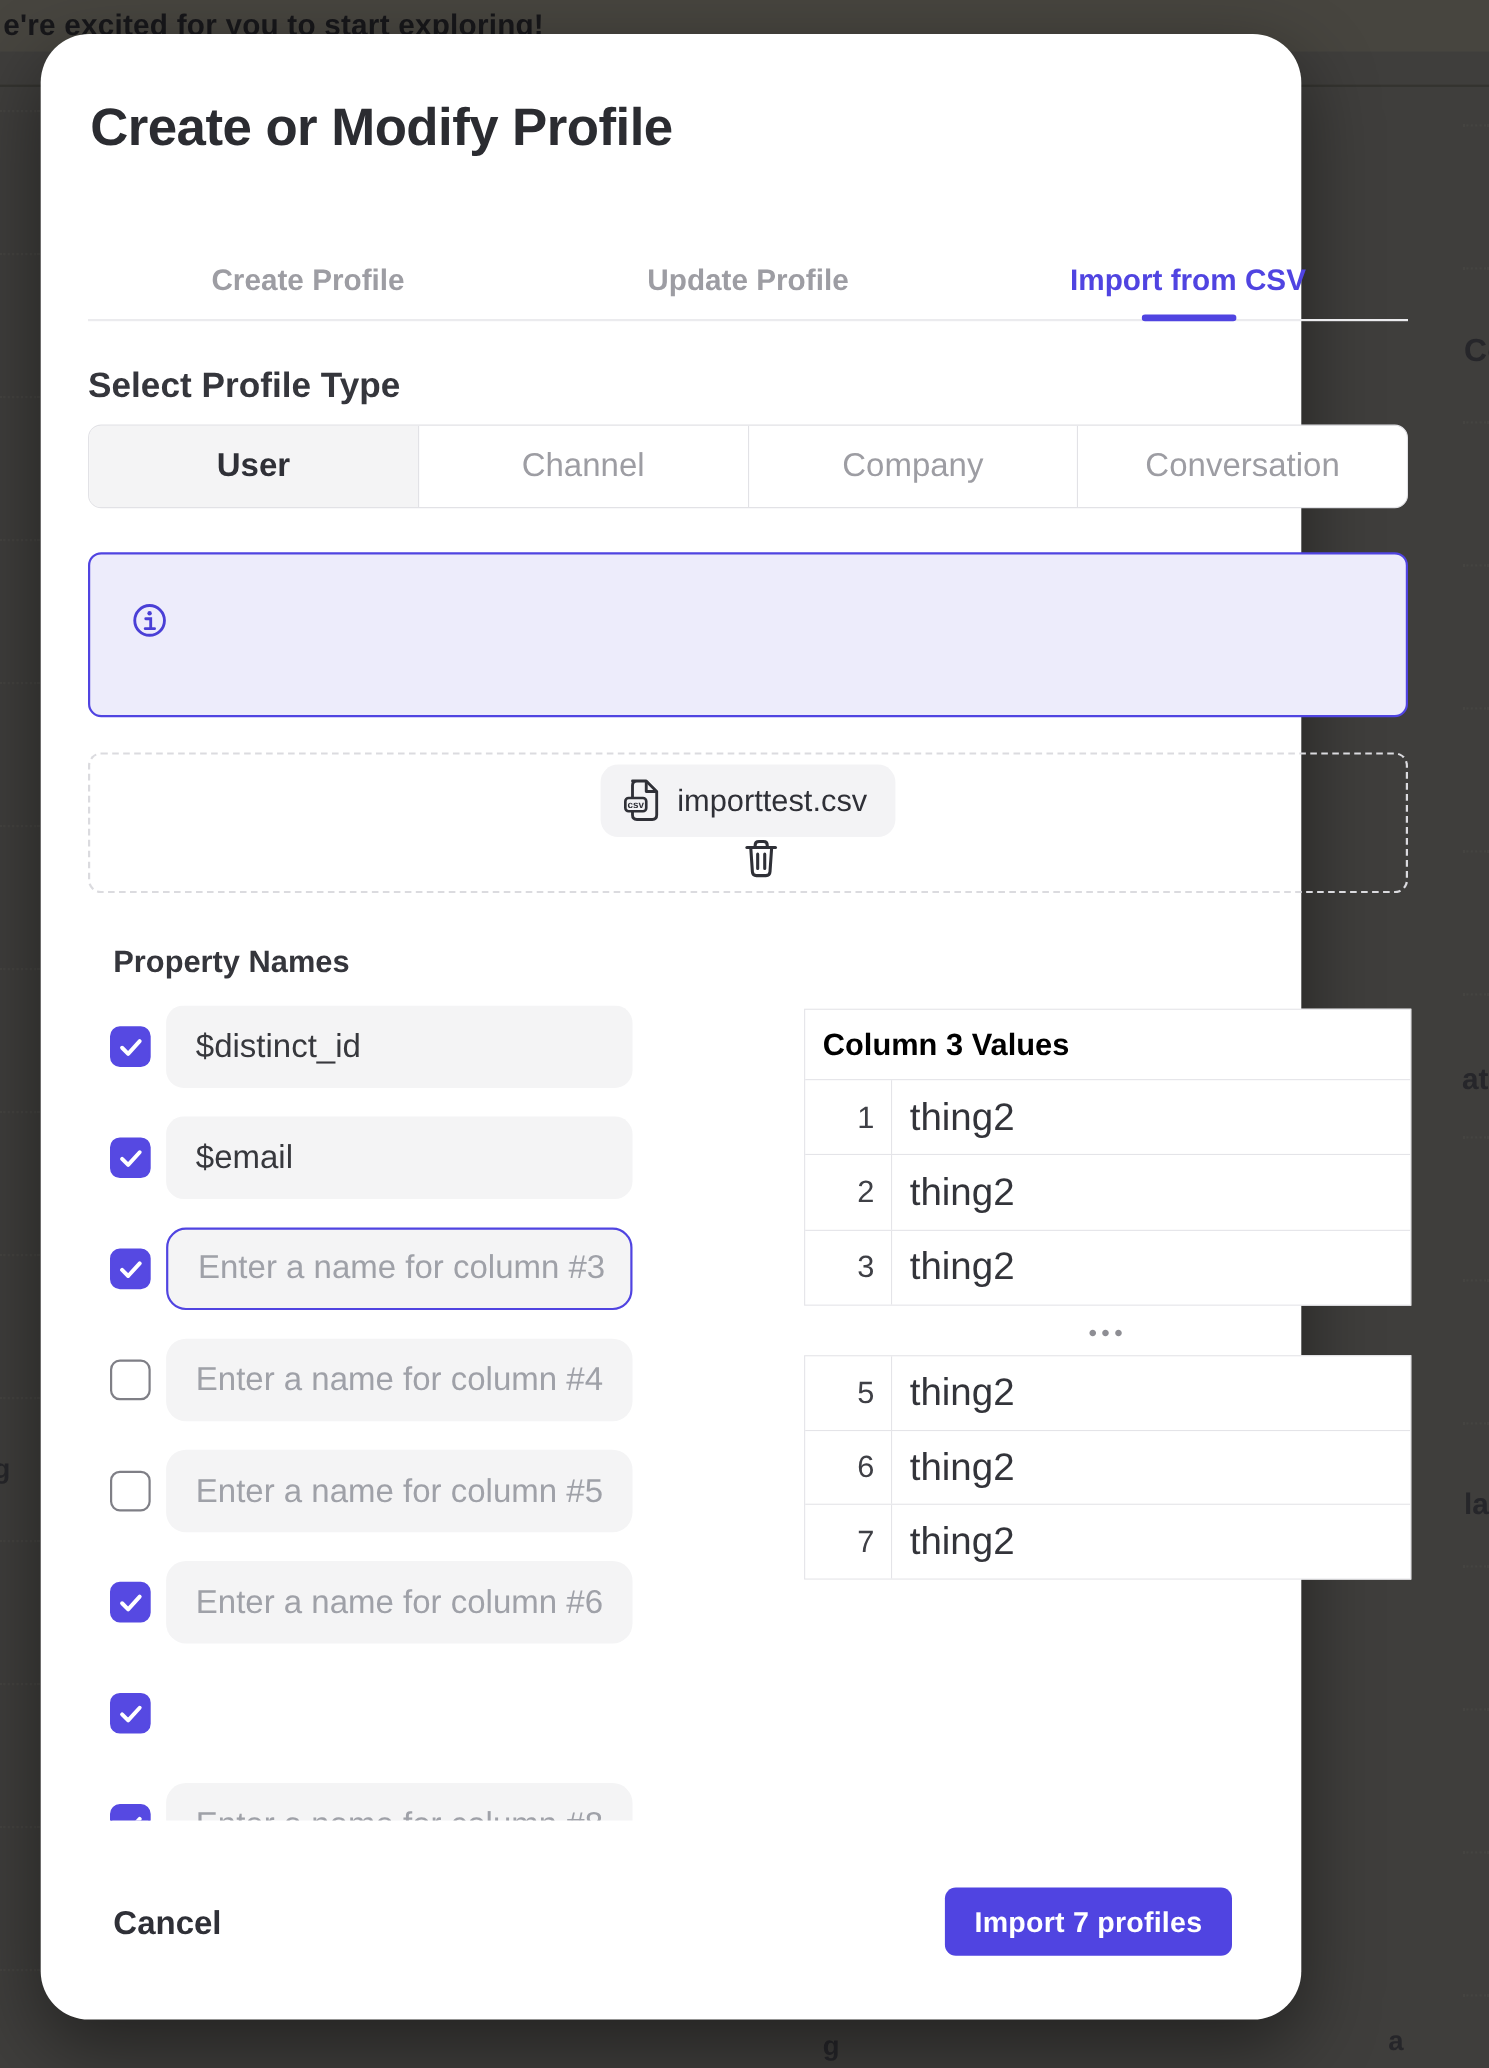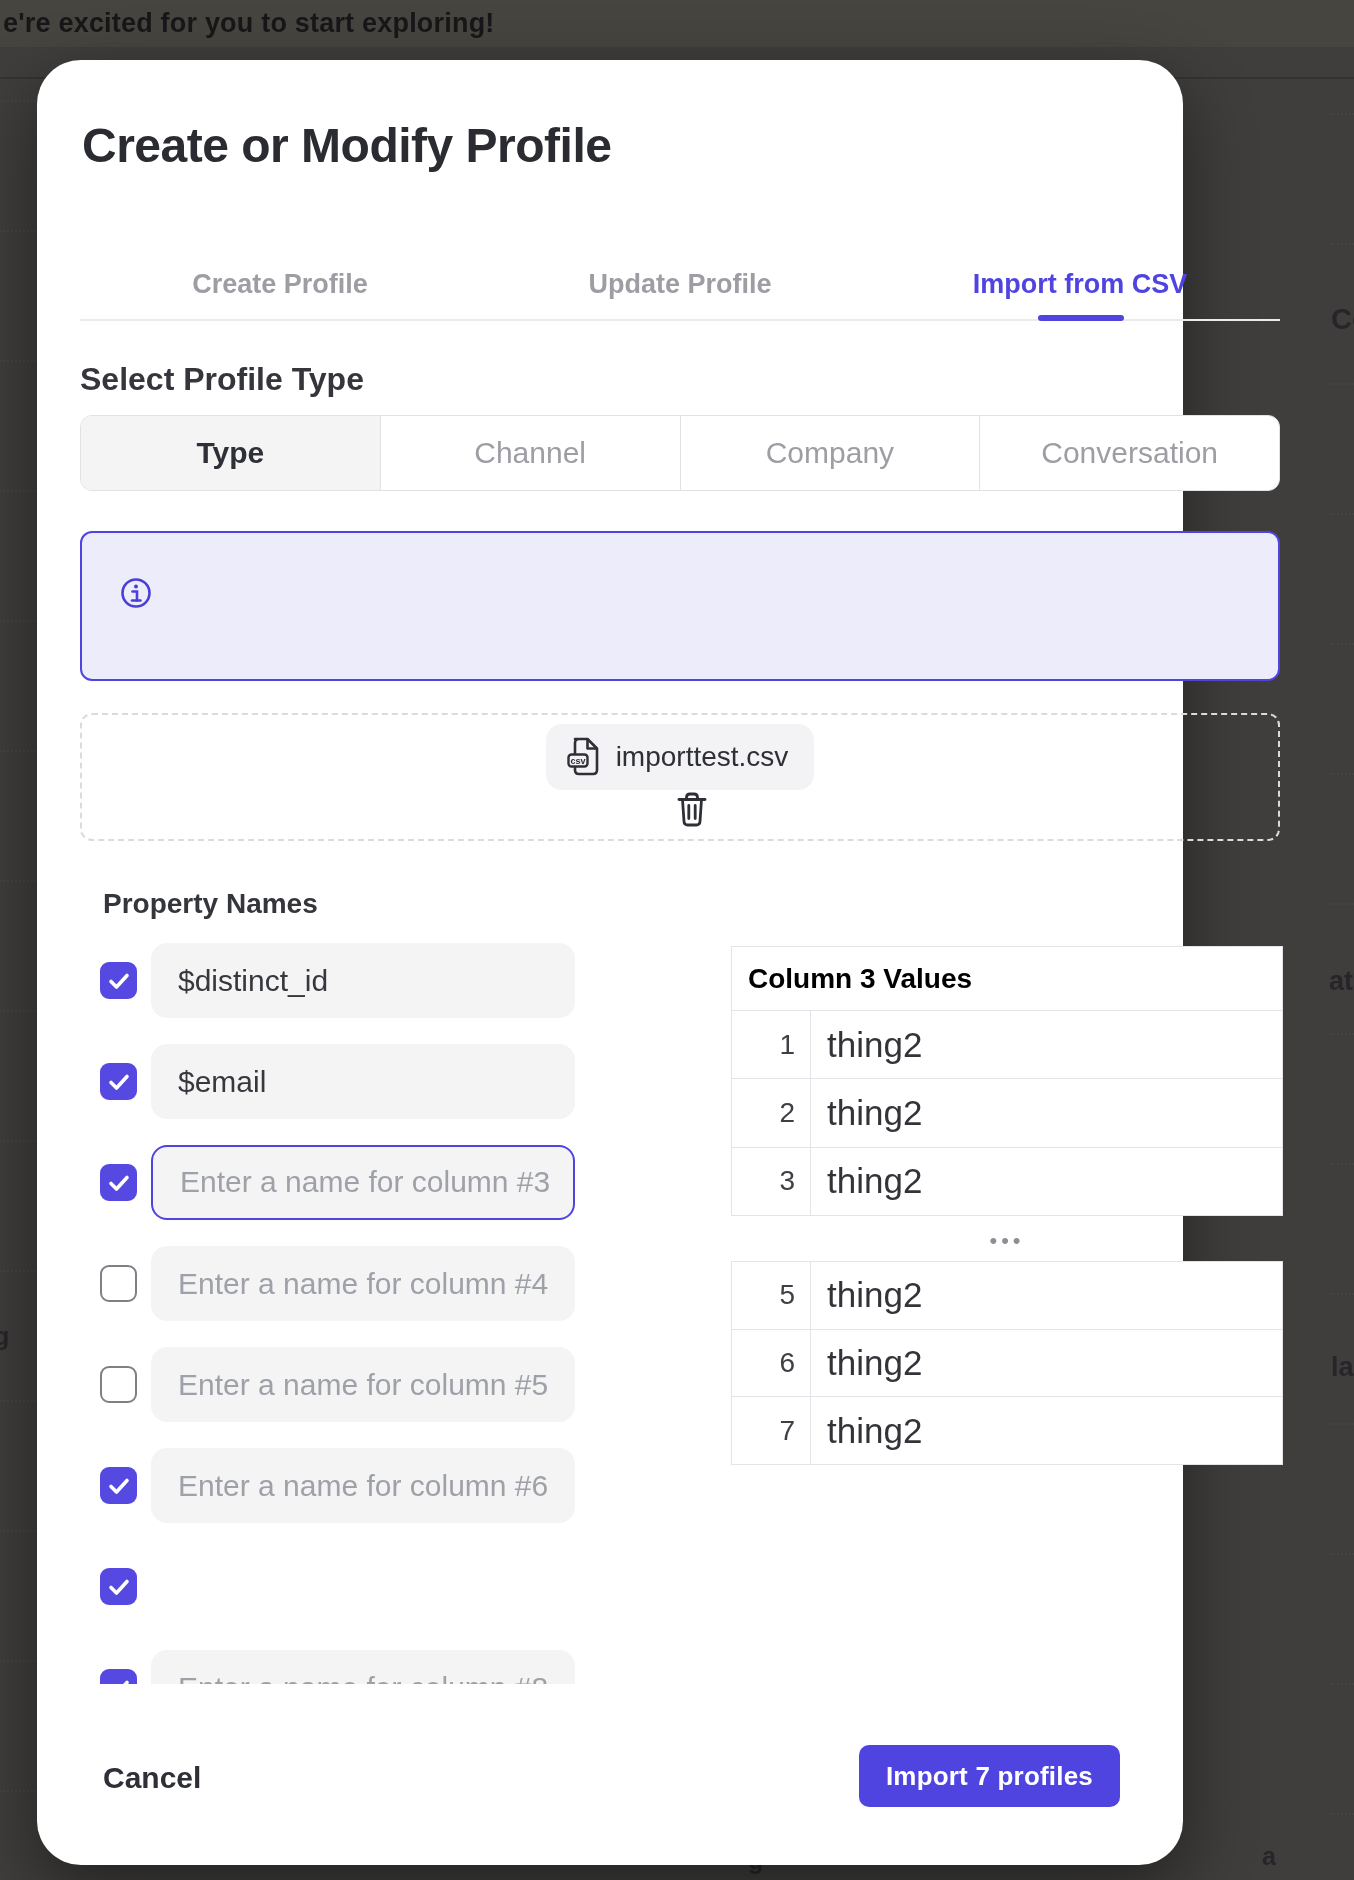--- a/index.html
+++ b/index.html
@@ -8,21 +8,21 @@
 
   
   .bg-banner { position:absolute; left:0; top:0; width:100%; height:47px; background:#47453F;
     color:#17171a; font-size:27px; font-weight:700; line-height:47px; padding-left:3px;
     white-space:nowrap; overflow:hidden; letter-spacing:.2px; }
   .bg-line { position:absolute; left:0; top:77px; width:100%; height:2px; background:#34332F; }
   .bg-frag { position:absolute; color:#26262a; font-weight:600; white-space:nowrap; }
   .bg-dots { position:absolute; height:0; border-top:2px dotted #4B4A46; opacity:.55; }
 
   
-  .modal { position:absolute; left:37px; top:60px; width:1146px; height:1805px;
+  .modal { position:absolute; left:37px; top:31px; width:1146px; height:1805px;
     background:#ffffff; border-radius:44px; box-shadow:0 24px 70px rgba(0,0,0,.45); z-index:5; }
 
   .title { position:absolute; left:45px; top:58px; font-size:48px; font-weight:700;
     color:#2B2C31; letter-spacing:-.5px; }
 
   
   .tab { position:absolute; top:200px; width:400px; height:48px; line-height:48px; text-align:center;
     font-size:27px; font-weight:600; color:#9D9DA3; cursor:pointer; }
   .tab.active { color:var(--accent); }
   .tabs-divider { position:absolute; left:43px; top:259px; width:1200px; height:2px; background:#EBEBEE; }
@@ -62,21 +62,21 @@
   .cb { position:absolute; left:63px; top:19px; width:37px; height:37px; border-radius:9px;
     border:2.5px solid #7F7F86; background:#fff; cursor:pointer; display:flex;
     align-items:center; justify-content:center; }
   .cb svg { display:none; }
   .cb.checked { background:#5649E2; border-color:#5649E2; }
   .cb.checked svg { display:block; }
   .prop-input { position:absolute; left:114px; top:0; width:424px; height:75px;
     background:#F4F4F5; border-radius:16px; border:none; font-size:30px; line-height:75px;
     padding-left:27px; white-space:nowrap; overflow:hidden; cursor:text; }
   .prop-input.filled { color:#37383D; }
-  .prop-input.placeholder { color:#9FA1A8; }
+  .prop-input.placeholder { color:#9FA1A8;border-radius:18px; }
   .prop-input.focused { border:2.5px solid var(--accent); line-height:70px; }
 
   
   .vtable { position:absolute; left:694px; width:552px; border:1.5px solid #E4E4E8;
     background:#fff; display:flex; flex-direction:column; }
   .vtable .thead { height:64px; display:flex; align-items:center; padding-left:16px;
     font-size:28px; font-weight:600; color:#000000; border-bottom:1.5px solid #E4E4E8; }
   .vrow { flex:1; display:flex; border-bottom:1.5px solid #E4E4E8; }
   .vrow:last-child { border-bottom:none; }
   .vnum { width:79px; border-right:1.5px solid #E4E4E8; display:flex; align-items:center;
@@ -140,21 +140,21 @@
   <div class="title">Create or Modify Profile</div>
 
   <div class="tab" style="left:43px">Create Profile</div>
   <div class="tab" style="left:443px">Update Profile</div>
   <div class="tab active" style="left:843px">Import from CSV</div>
   <div class="tabs-divider"></div>
   <div class="tab-underline"></div>
 
   <div class="section-label" style="left:43px;top:300px;font-size:32px;line-height:38px;">Select Profile Type</div>
   <div class="segmented">
-    <div class="segment selected">Type</div>
+    <div class="segment selected">User</div>
     <div class="segment">Channel</div>
     <div class="segment">Company</div>
     <div class="segment">Conversation</div>
   </div>
 
   <div class="info-box">
     <svg class="info-icon" viewBox="0 0 32 32">
       <circle cx="16" cy="16" r="13.5" fill="none" stroke="#4A3FD6" stroke-width="2.6"></circle>
       <circle cx="16" cy="9.5" r="2" fill="#4A3FD6"></circle>
       <path d="M12.5 14.5 h4.5 v9" fill="none" stroke="#4A3FD6" stroke-width="2.6" stroke-linecap="round"></path>

